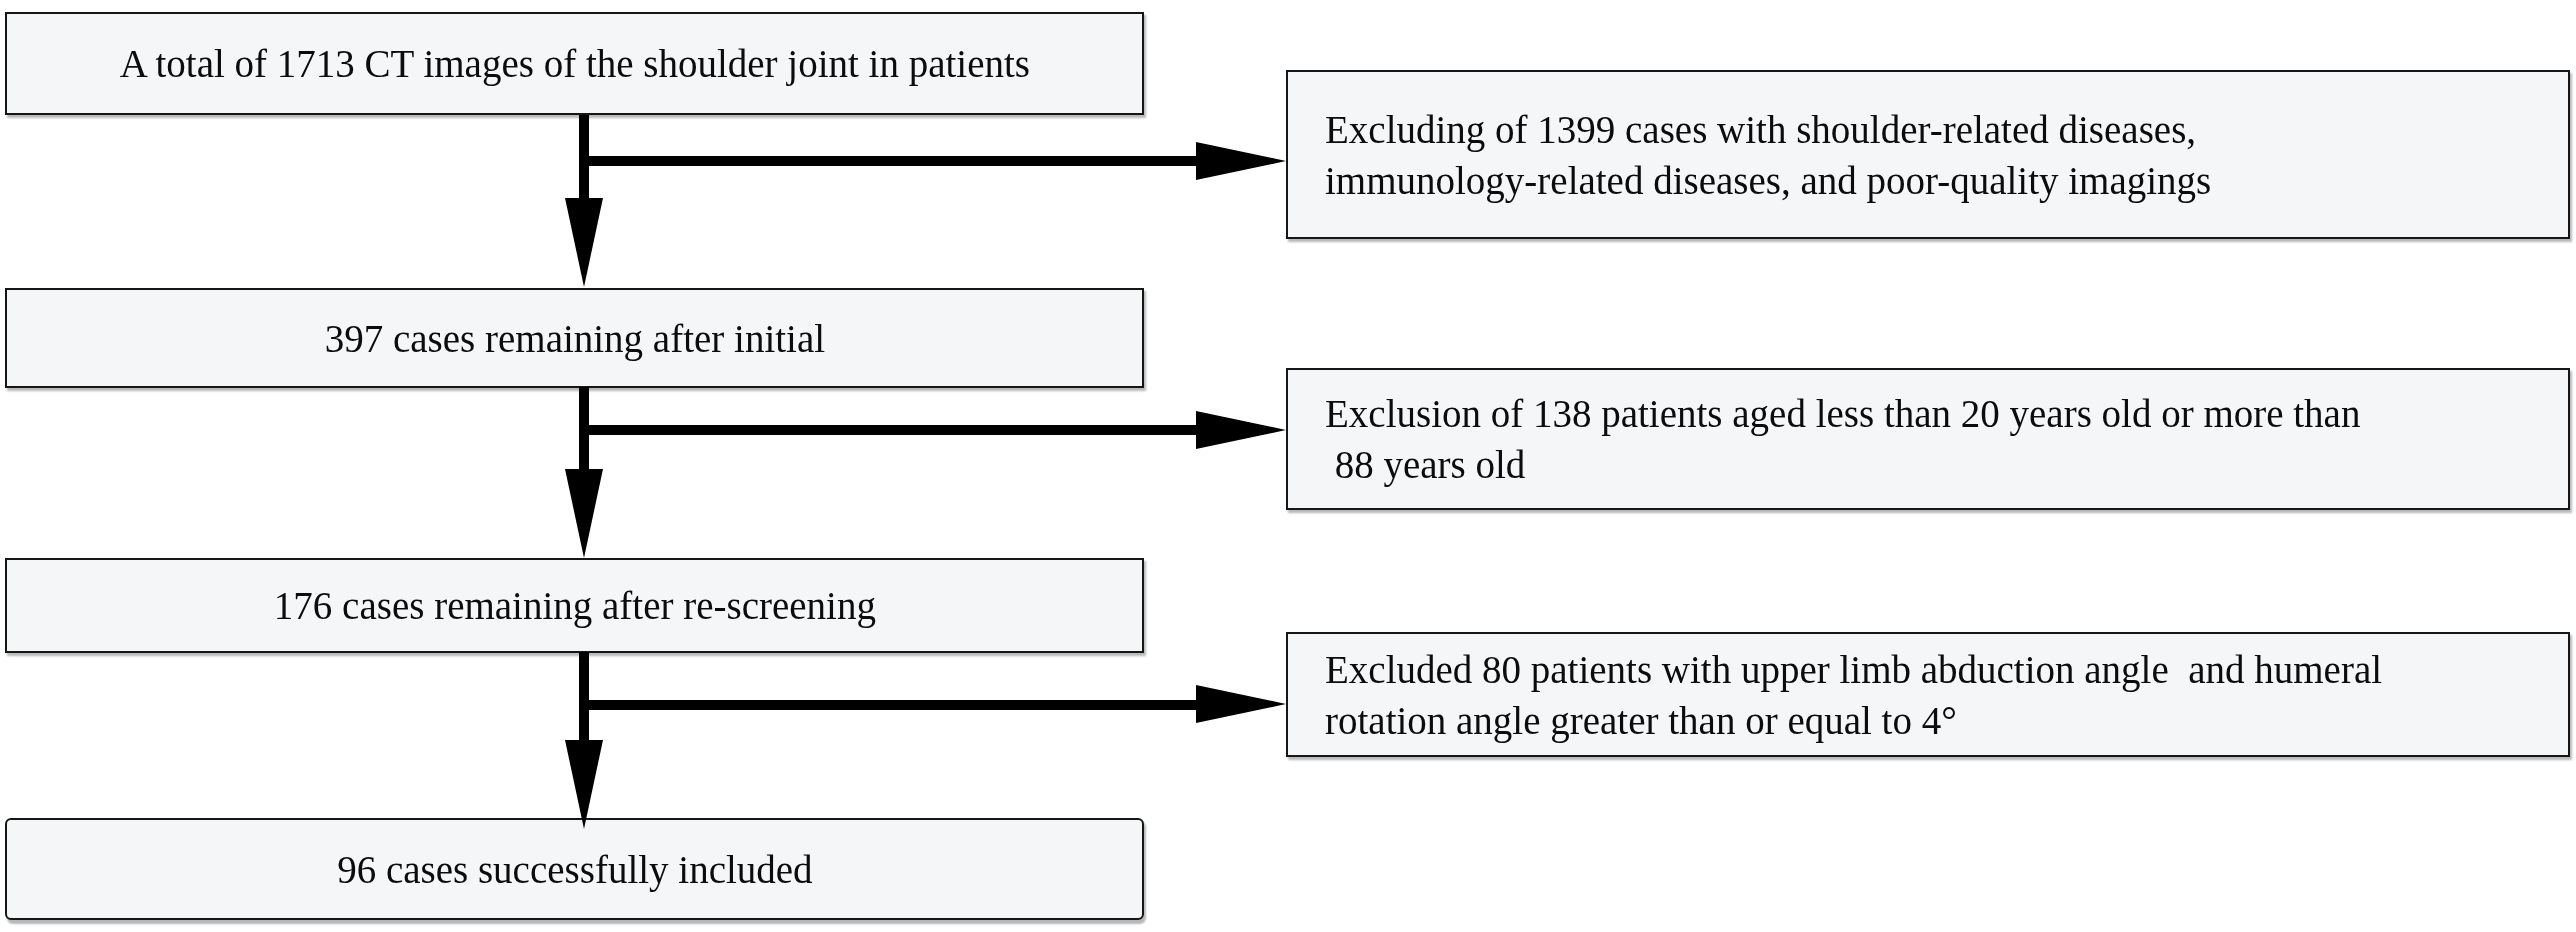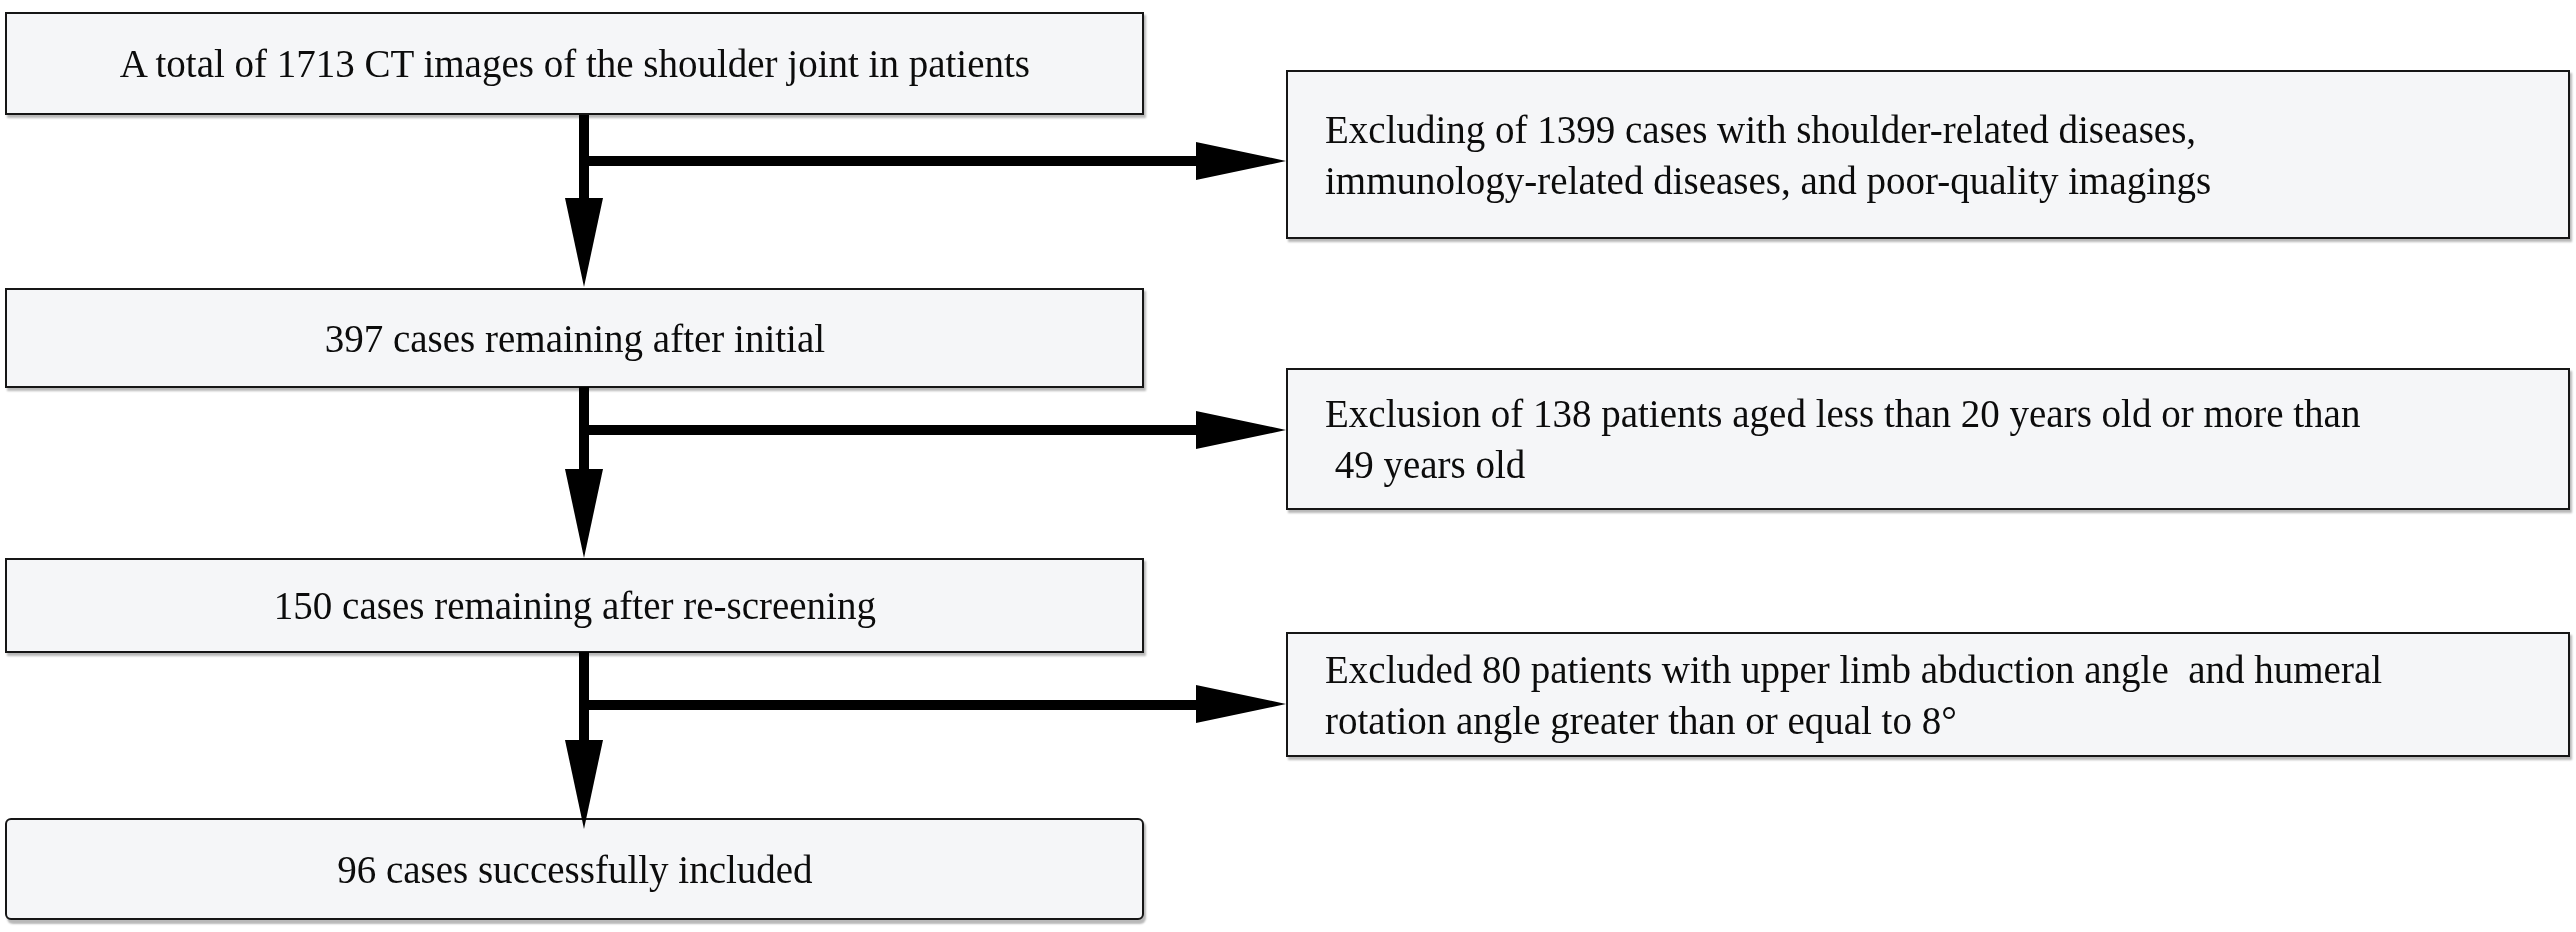--- a/index.html
+++ b/index.html
@@ -104,40 +104,40 @@
 
   <div class="box main" id="mb0">
     <div class="box-text">A total of 1713 CT images of the shoulder joint in patients</div>
   </div>
 
   <div class="box main" id="mb1">
     <div class="box-text">397 cases remaining after initial</div>
   </div>
 
   <div class="box main" id="mb2">
-    <div class="box-text">150 cases remaining after re-screening</div>
+    <div class="box-text">176 cases remaining after re-screening</div>
   </div>
 
   <div class="box main" id="mb3">
     <div class="box-text">96 cases successfully included</div>
   </div>
 
   <div class="box side" id="rb0">
     <div class="box-text">Excluding of 1399 cases with shoulder-related diseases,</div>
     <div class="box-text">immunology-related diseases, and poor-quality imagings</div>
   </div>
 
   <div class="box side" id="rb1">
     <div class="box-text">Exclusion of 138 patients aged less than 20 years old or more than</div>
-    <div class="box-text"> 49 years old</div>
+    <div class="box-text"> 88 years old</div>
   </div>
 
   <div class="box side" id="rb2">
     <div class="box-text">Excluded 80 patients with upper limb abduction angle  and humeral</div>
-    <div class="box-text">rotation angle greater than or equal to 8°</div>
+    <div class="box-text">rotation angle greater than or equal to 4°</div>
   </div>
 
   <div class="stem" id="stem1"></div>
   <div class="stem" id="stem2"></div>
   <div class="stem" id="stem3"></div>
 
   <div class="arrow-down" id="ahd1"></div>
   <div class="arrow-down" id="ahd2"></div>
   <div class="arrow-down" id="ahd3"></div>
 

